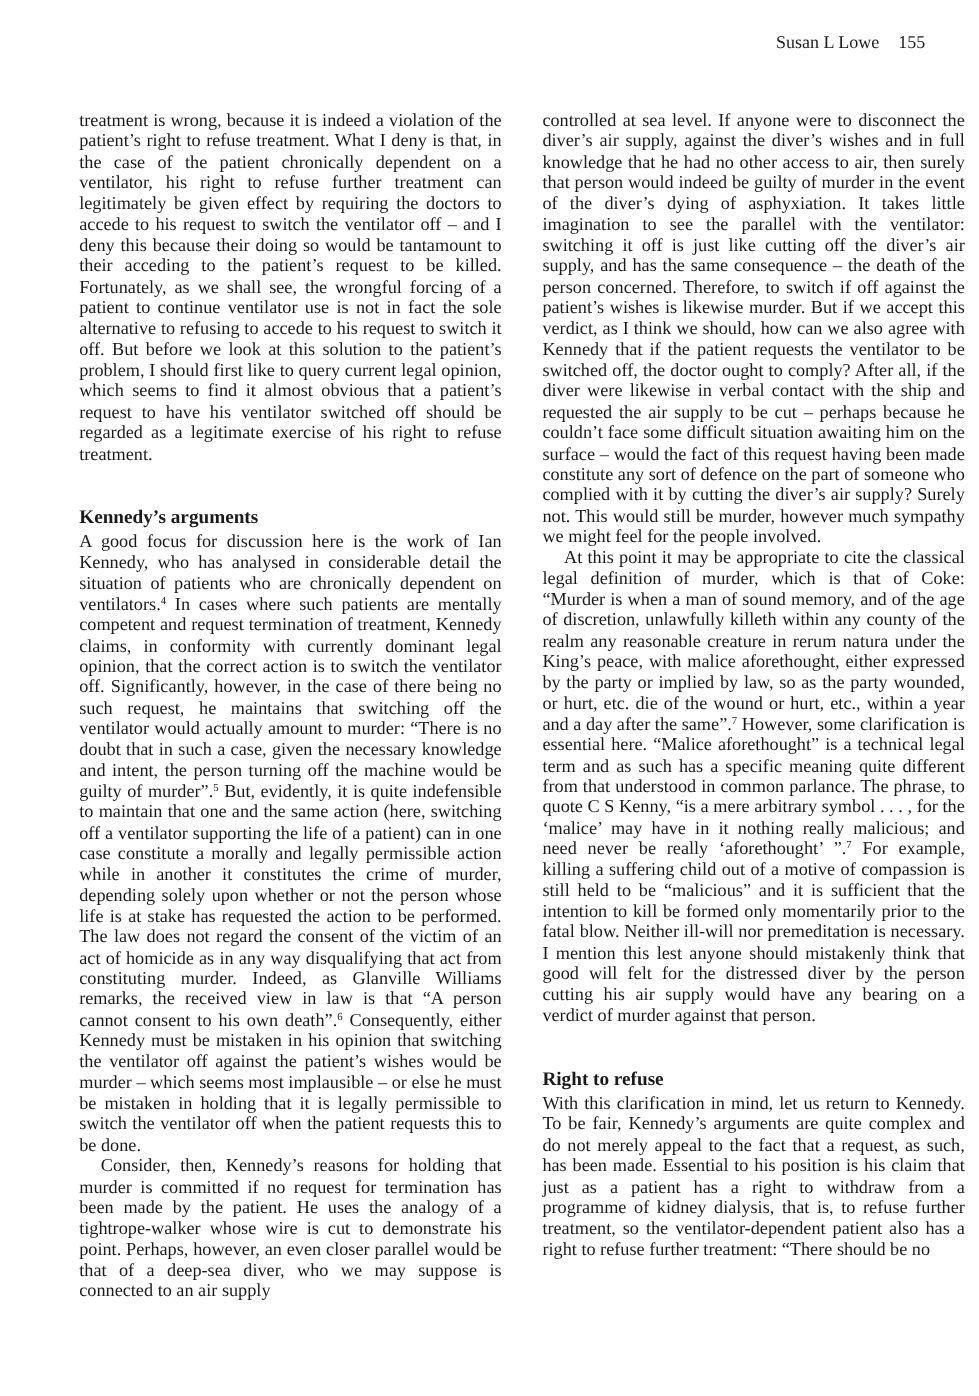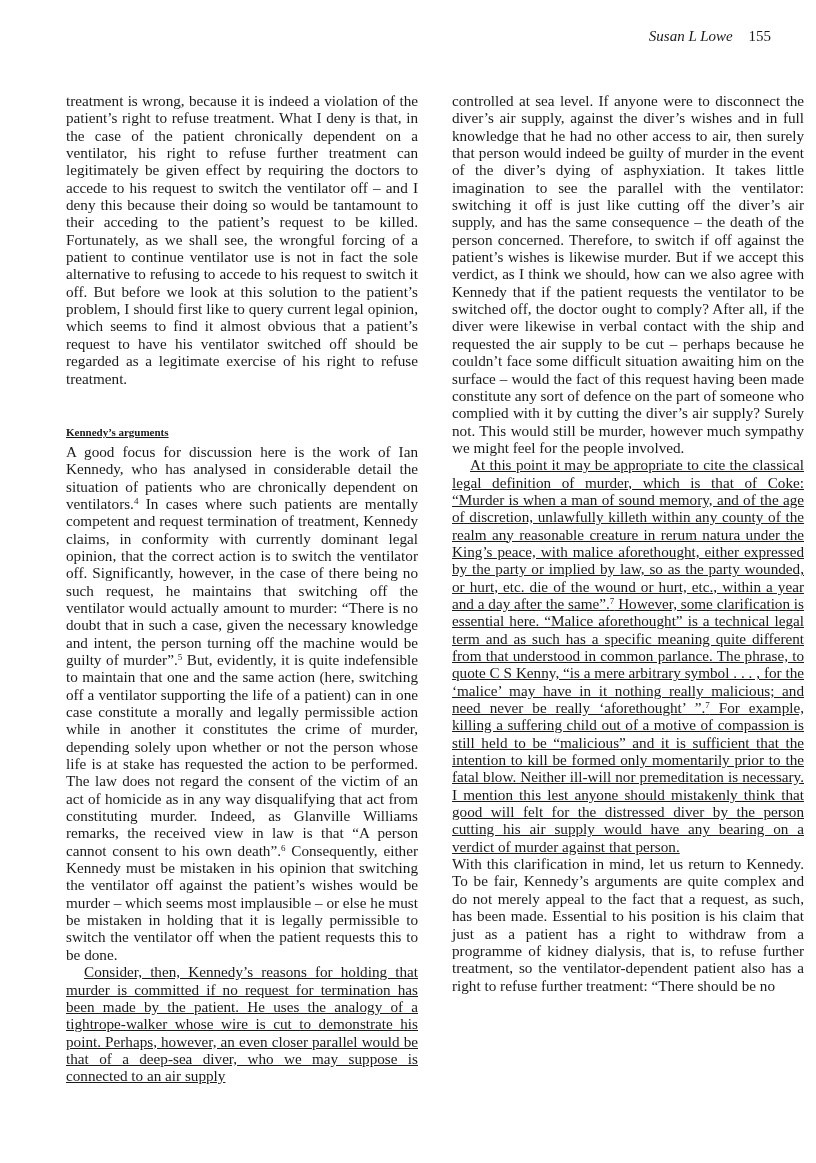--- a/index.html
+++ b/index.html
@@ -1,27 +1,27 @@
 <!DOCTYPE html>
 <html><head>
 <meta charset="utf-8">
 <style>
   html, body { margin: 0; padding: 0; background: #ffffff; }
   body { width: 816px; height: 1163px; position: relative; overflow: hidden;
          font-family: "Liberation Serif", "DejaVu Serif", serif; color: #1a1a1a; }
   .running-head { position: absolute; top: 28px; right: 45px; font-size: 15px; }
-  .running-head .author { font-style: italic; margin-right: 12px; }
+  .running-head .author { margin-right: 12px; }
   .running-head .page-num { font-weight: normal; }
   .col { position: absolute; top: 92px; width: 352px; font-size: 15.2px; line-height: 17.35px;
          text-align: justify; hyphens: manual; }
   .col.left { left: 50px; margin-left: 16px; }
   .col.right { left: 420px; margin-left: 32px; }
   p { margin: 0; text-align: justify; }
-  p.indent { text-indent: 18px; text-decoration: underline; }
-  h2 { font-size: 11px; font-weight: bold; margin: 0; line-height: 20px; text-decoration: underline; }
+  p.indent { text-indent: 18px; }
+  h2 { font-size: 16px; font-weight: bold; margin: 0; line-height: 20px; }
   .left h2 { margin-top: 35px; margin-bottom: 1px; }
   .right h2 { margin-top: 35px; margin-bottom: 1px; }
   sup { font-size: 9px; line-height: 0; vertical-align: 5px; }
 </style>
 </head>
 <body>
 
 <div class="running-head">
   <span class="author">Susan L Lowe</span>
   <span class="page-num">155</span>
@@ -30,14 +30,15 @@
 <div class="col left">
   <p>treatment is wrong, because it is indeed a violation of the patient’s right to refuse treatment. What I deny is that, in the case of the patient chronically dependent on a ventilator, his right to refuse further treatment can legitimately be given effect by requiring the doctors to accede to his request to switch the venti­lator off – and I deny this because their doing so would be tantamount to their acceding to the patient’s request to be killed. Fortunately, as we shall see, the wrongful forcing of a patient to continue ventilator use is not in fact the sole alterna­tive to refusing to accede to his request to switch it off. But before we look at this solution to the patient’s problem, I should first like to query current legal opinion, which seems to find it almost obvious that a patient’s request to have his ventilator switched off should be regarded as a legitimate exercise of his right to refuse treatment.</p>
   <h2>Kennedy’s arguments</h2>
   <p><span>A good focus for discussion here is the work of Ian Kennedy, who has analysed in considerable detail the situation of patients who are chronically depen­dent on ventilators.</span><sup>4</sup><span> In cases where such patients are mentally competent and request termination of treatment, Kennedy claims, in conformity with cur­rently dominant legal opinion, that the correct action is to switch the ventilator off. Significantly, however, in the case of there being no such request, he maintains that switching off the ventilator would actually amount to murder: “There is no doubt that in such a case, given the necessary knowledge and intent, the person turning off the machine would be guilty of murder”.</span><sup>5</sup><span> But, evidently, it is quite inde­fensible to maintain that one and the same action (here, switching off a ventilator supporting the life of a patient) can in one case constitute a morally and legally permissible action while in another it consti­tutes the crime of murder, depending solely upon whether or not the person whose life is at stake has requested the action to be performed. The law does not regard the consent of the victim of an act of homicide as in any way disqualifying that act from constituting murder. Indeed, as Glanville Williams remarks, the received view in law is that “A person cannot consent to his own death”.</span><sup>6</sup><span> Consequently, either Kennedy must be mistaken in his opinion that switching the ventilator off against the patient’s wishes would be murder – which seems most implausible – or else he must be mistaken in holding that it is legally permissible to switch the ventilator off when the patient requests this to be done.</span></p>
   <p class="indent">Consider, then, Kennedy’s reasons for holding that murder is committed if no request for termina­tion has been made by the patient. He uses the analogy of a tightrope-walker whose wire is cut to demonstrate his point. Perhaps, however, an even closer parallel would be that of a deep-sea diver, who we may suppose is connected to an air supply</p>
 </div>
 
 <div class="col right">
   <p>controlled at sea level. If anyone were to disconnect the diver’s air supply, against the diver’s wishes and in full knowledge that he had no other access to air, then surely that person would indeed be guilty of murder in the event of the diver’s dying of asphyxia­tion. It takes little imagination to see the parallel with the ventilator: switching it off is just like cutting off the diver’s air supply, and has the same conse­quence – the death of the person concerned. Therefore, to switch if off against the patient’s wishes is likewise murder. But if we accept this verdict, as I think we should, how can we also agree with Kennedy that if the patient requests the ventila­tor to be switched off, the doctor ought to comply? After all, if the diver were likewise in verbal contact with the ship and requested the air supply to be cut – perhaps because he couldn’t face some difficult situation awaiting him on the surface – would the fact of this request having been made constitute any sort of defence on the part of someone who complied with it by cutting the diver’s air supply? Surely not. This would still be murder, however much sympathy we might feel for the people involved.</p>
   <p class="indent"><span>At this point it may be appropriate to cite the classical legal definition of murder, which is that of Coke: “Murder is when a man of sound memory, and of the age of discretion, unlawfully killeth within any county of the realm any reasonable creature in rerum natura under the King’s peace, with malice aforethought, either expressed by the party or implied by law, so as the party wounded, or hurt, etc. die of the wound or hurt, etc., within a year and a day after the same”.</span><sup>7</sup><span> However, some clarification is essential here. “Malice aforethought” is a techni­cal legal term and as such has a specific meaning quite different from that understood in common parlance. The phrase, to quote C S Kenny, “is a mere arbitrary symbol . . . , for the ‘malice’ may have in it nothing really malicious; and need never be really ‘aforethought’ ”.</span><sup>7</sup><span> For example, killing a suffer­ing child out of a motive of compassion is still held to be “malicious” and it is sufficient that the intention to kill be formed only momentarily prior to the fatal blow. Neither ill-will nor premeditation is necessary. I mention this lest anyone should mistakenly think that good will felt for the distressed diver by the person cutting his air supply would have any bearing on a verdict of murder against that person.</span></p>
+  <h2>Right to refuse</h2>
   <p>With this clarification in mind, let us return to Kennedy. To be fair, Kennedy’s arguments are quite complex and do not merely appeal to the fact that a request, as such, has been made. Essential to his position is his claim that just as a patient has a right to withdraw from a programme of kidney dialysis, that is, to refuse further treatment, so the ventilator-dependent patient also has a right to refuse further treatment: “There should be no</p>
 </div>
 
 </body></html>

